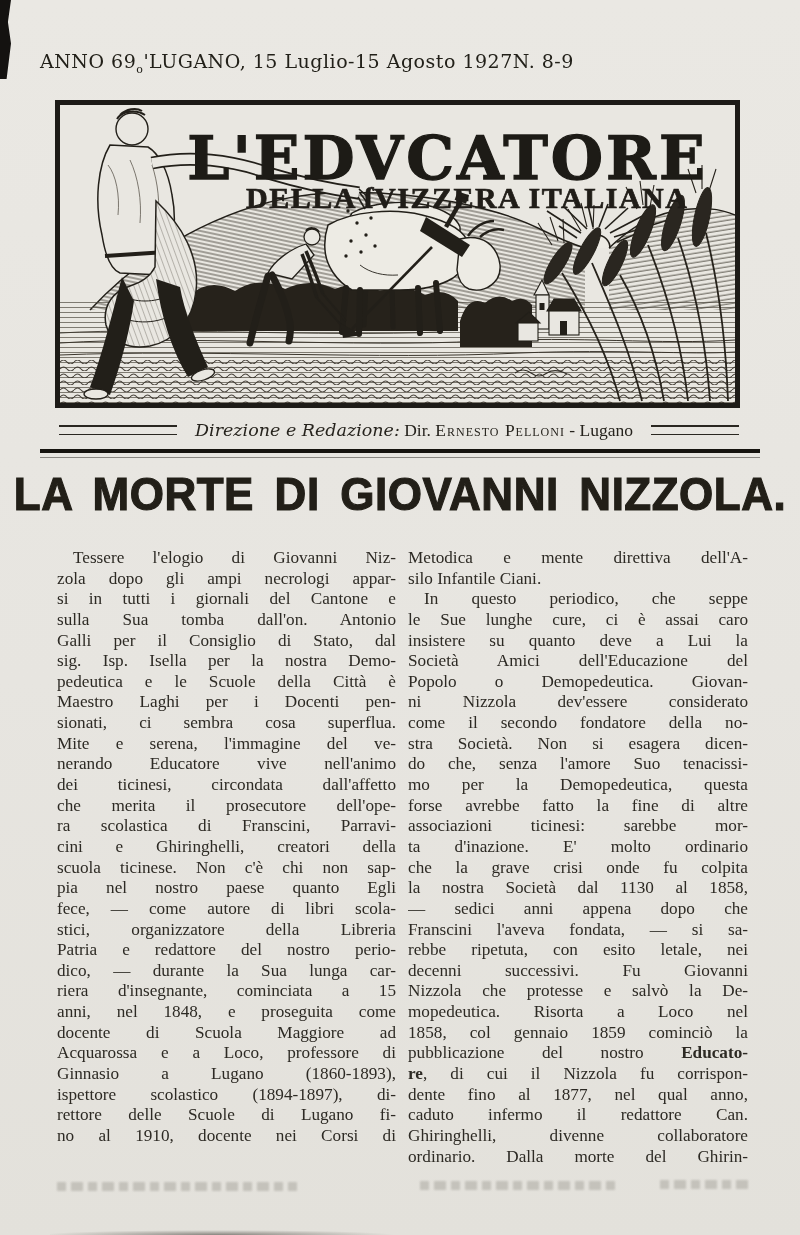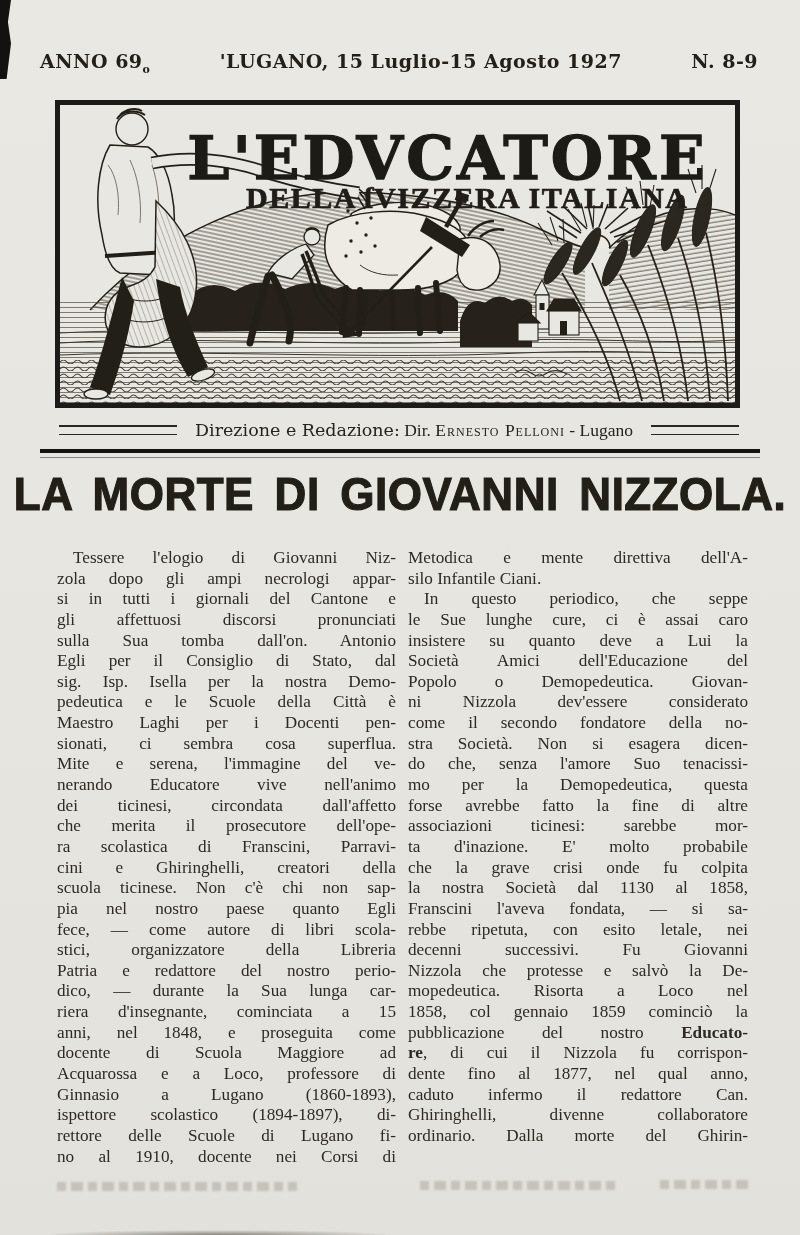--- a/index.html
+++ b/index.html
@@ -12,22 +12,22 @@
     overflow:hidden;
   }
   .scan-strip{
     position:absolute;left:0;top:0;width:11px;height:79px;
     background:#141210;
     clip-path:polygon(0 0,100% 0,72% 28%,100% 55%,60% 100%,0 100%);
   }
   
   .header-row{
     position:absolute;left:40px;right:42px;top:50px;height:26px;
-    display:flex;justify-content:space-between;align-items:baseline;
-    font-family:"DejaVu Serif", serif;font-weight:700;font-size:19px;
+    display:flex;align-items:baseline;
+    font-family:"DejaVu Serif", serif;font-weight:400;font-size:19px;
     letter-spacing:0.5px;color:#222019;
   }
   .anno-ordinal{font-size:11px;vertical-align:sub;}
   
   .masthead-frame{
     position:absolute;left:55px;top:100px;width:675px;height:298px;
     border:5px solid #1d1b17;background:#e9e7e1;
   }
   .masthead-frame svg{position:absolute;left:0;top:0;width:675px;height:298px;}
   .masthead-title{
@@ -45,21 +45,21 @@
   
   .editorial-row{
     position:absolute;left:40px;right:42px;top:417px;height:26px;
     display:flex;align-items:center;justify-content:center;gap:18px;
     font-size:17.5px;color:#26231d;
   }
   .double-rule{height:7px;border-top:2px solid #2a2721;border-bottom:1px solid #2a2721;}
   .double-rule.left{width:118px;}
   .double-rule.right{width:88px;}
   .editorial-text{white-space:nowrap;}
-  .editorial-prefix{font-family:"DejaVu Serif", serif;text-align:right;}
+  .editorial-prefix{font-style:italic;font-family:"DejaVu Serif", serif;text-align:right;}
   .editorial-name{font-variant:small-caps;letter-spacing:1px;}
   .rule-thick{position:absolute;left:40px;right:40px;top:449px;height:4px;background:#16140f;}
   .rule-thin{position:absolute;left:40px;right:40px;top:457px;height:1px;background:#16140f;opacity:.45;}
   
   .article-title{
     position:absolute;left:0;right:0;top:468px;text-align:center;
     font-family:"Liberation Sans", sans-serif;font-weight:700;font-size:44px;
     letter-spacing:0.5px;word-spacing:8px;color:#221f18;
     -webkit-text-stroke:1.1px #221f18;transform:scaleY(1.06);transform-origin:top center;
     white-space:nowrap;
@@ -276,23 +276,22 @@
 
   <div class="rule-thick"></div>
   <div class="rule-thin"></div>
 
   <div class="article-title">LA MORTE DI GIOVANNI NIZZOLA.</div>
 
   <div class="col col-left">
       <div class="line indent">Tessere l'elogio di Giovanni Niz-</div>
       <div class="line">zola dopo gli ampi necrologi appar-</div>
       <div class="line">si in tutti i giornali del Cantone e</div>
-      <div class="line">gli affettuosi discorsi pronunciati</div>
       <div class="line">sulla Sua tomba dall'on. Antonio</div>
-      <div class="line">Egli per il Consiglio di Stato, dal</div>
+      <div class="line">Galli per il Consiglio di Stato, dal</div>
       <div class="line">sig. Isp. Isella per la nostra Demo-</div>
       <div class="line">pedeutica e le Scuole della Città è</div>
       <div class="line">Maestro Laghi per i Docenti pen-</div>
       <div class="line">sionati, ci sembra cosa superflua.</div>
       <div class="line">Mite e serena, l'immagine del ve-</div>
       <div class="line">nerando Educatore vive nell'animo</div>
       <div class="line">dei ticinesi, circondata dall'affetto</div>
       <div class="line">che merita il prosecutore dell'ope-</div>
       <div class="line">ra scolastica di Franscini, Parravi-</div>
       <div class="line">cini e Ghiringhelli, creatori della</div>
@@ -319,23 +318,24 @@
       <div class="line">insistere su quanto deve a Lui la</div>
       <div class="line">Società Amici dell'Educazione del</div>
       <div class="line">Popolo o Demopedeutica. Giovan-</div>
       <div class="line">ni Nizzola dev'essere considerato</div>
       <div class="line">come il secondo fondatore della no-</div>
       <div class="line">stra Società. Non si esagera dicen-</div>
       <div class="line">do che, senza l'amore Suo tenacissi-</div>
       <div class="line">mo per la Demopedeutica, questa</div>
       <div class="line">forse avrebbe fatto la fine di altre</div>
       <div class="line">associazioni ticinesi: sarebbe mor-</div>
-      <div class="line">ta d'inazione. E' molto probabile</div>
+      <div class="line">ta d'inazione. E' molto ordinario</div>
       <div class="line">che la grave crisi onde fu colpita</div>
       <div class="line">la nostra Società dal 1130 al 1858,</div>
+      <div class="line">— sedici anni appena dopo che</div>
       <div class="line">Franscini l'aveva fondata, — si sa-</div>
       <div class="line">rebbe ripetuta, con esito letale, nei</div>
       <div class="line">decenni successivi. Fu Giovanni</div>
       <div class="line">Nizzola che protesse e salvò la De-</div>
       <div class="line">mopedeutica. Risorta a Loco nel</div>
       <div class="line">1858, col gennaio 1859 cominciò la</div>
       <div class="line">pubblicazione del nostro <strong>Educato-</strong></div>
       <div class="line"><strong>re</strong>, di cui il Nizzola fu corrispon-</div>
       <div class="line">dente fino al 1877, nel qual anno,</div>
       <div class="line">caduto infermo il redattore Can.</div>

